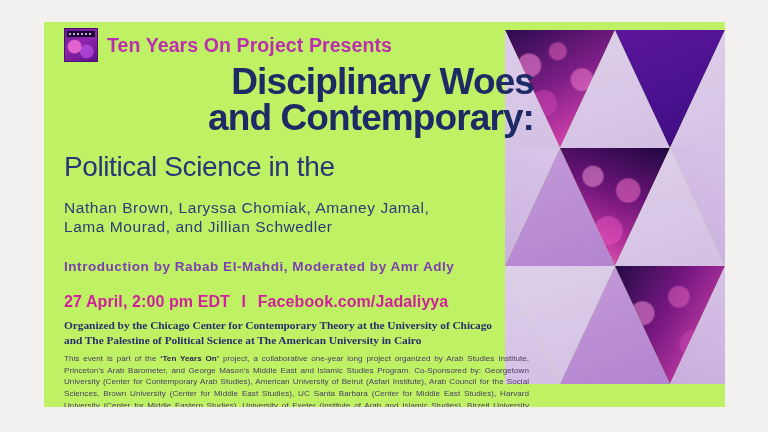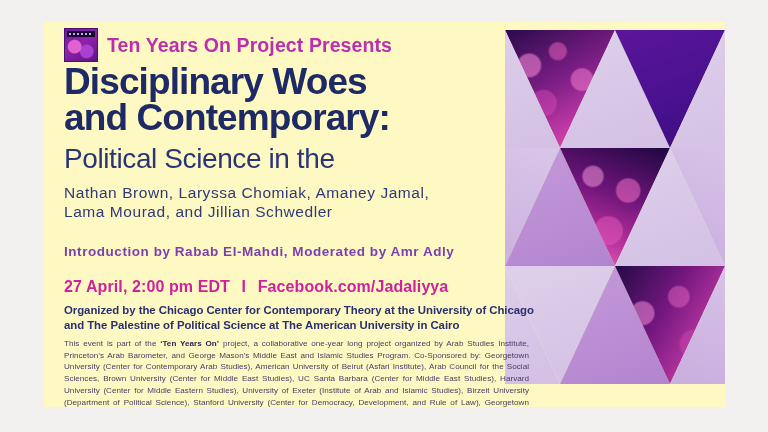--- a/index.html
+++ b/index.html
@@ -6,21 +6,21 @@
   body{
     width:768px;height:432px;overflow:hidden;
     background:#f2f1ef;
     font-family:"Liberation Sans", sans-serif;
     -webkit-font-smoothing:antialiased;
   }
   .stage{position:relative;width:768px;height:432px;}
 
   .poster{
     position:absolute;left:44px;top:22px;width:681px;height:385px;
-    background:#fef9c3;overflow:hidden;
+    background:#bef264;overflow:hidden;
   }
 
   
   .mosaic{position:absolute;left:461px;top:0;width:220px;height:385px;overflow:hidden;}
   .cell{position:absolute;overflow:hidden;}
   .cellimg{position:absolute;inset:0;}
 
   
   .photoA{
     background:
@@ -72,42 +72,42 @@
     content:"";position:absolute;left:2px;top:2px;right:2px;height:2px;
     background:repeating-linear-gradient(90deg,#c9a6e8 0 2px,transparent 2px 4px);
   }
   .kicker{
     font-size:19.5px;font-weight:bold;color:#bb2fae;letter-spacing:.1px;
     white-space:nowrap;
   }
 
   .title{
     color:#1d2a66;font-weight:bold;font-size:37px;line-height:0.97;
-    letter-spacing:-0.9px;margin-top:2px;
+    letter-spacing:-0.9px;margin-top:2px;text-align:right;
   }
   .subtitle{
     color:#2a3578;font-size:28px;line-height:1.08;letter-spacing:-0.4px;
-    margin-top:8px;
+    margin-top:16px;
   }
   .speakers{
     color:#2e3a7a;font-size:15.5px;line-height:1.25;letter-spacing:.55px;
-    margin-top:9px;
+    margin-top:16px;
   }
   .intro{
     color:#7b3fb0;font-size:13.5px;font-weight:bold;letter-spacing:.55px;
     margin-top:22px;
   }
   .datetime{
     color:#d0219c;font-size:16px;font-weight:bold;letter-spacing:.1px;
     margin-top:19px;
   }
   .datetime .sep{padding:0 7px;}
   .organizer{
     color:#2a2f6e;font-size:11.4px;font-weight:bold;line-height:1.32;
-    margin-top:7px;letter-spacing:-0.05px;
+    margin-top:7px;letter-spacing:-0.05px;font-family:Liberation Serif, serif;
   }
   .finePrint{
     color:#4a3a63;font-size:8.1px;line-height:1.46;text-align:justify;
     margin-top:5px;width:465px;letter-spacing:.02px;
   }
   .finePrint b{font-weight:bold;color:#2f2450;}
 </style>
 </head>
 <body>
 

